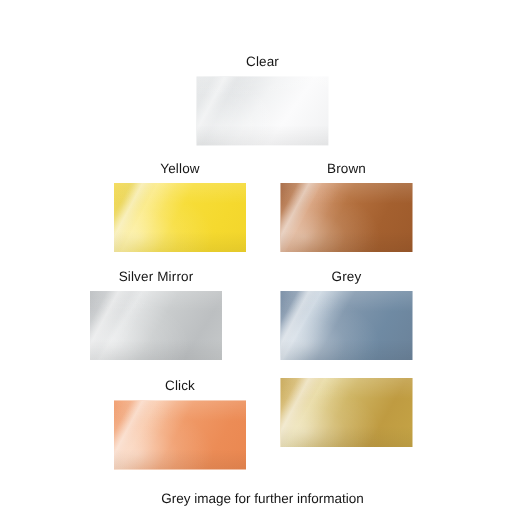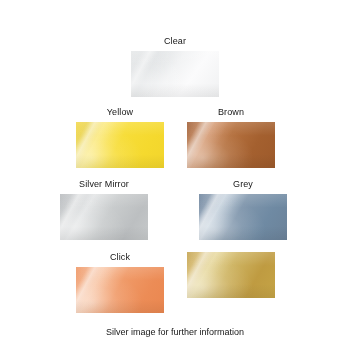--- a/index.html
+++ b/index.html
@@ -133,21 +133,21 @@
 
   <div class="swatch-cell" style="left:60px; top:179px;">
     <div class="swatch-label">Silver Mirror</div>
     <div class="swatch-chip chip-silver">
       <span class="sheen a"></span>
       <span class="sheen b"></span>
       <span class="sheen c"></span>
     </div>
   </div>
 
-  <div class="swatch-cell" style="left:199px; top:179px;">
+  <div class="swatch-cell" style="left:187px; top:179px;">
     <div class="swatch-label">Grey</div>
     <div class="swatch-chip chip-grey">
       <span class="sheen a"></span>
       <span class="sheen b"></span>
       <span class="sheen c"></span>
     </div>
   </div>
 
   <div class="swatch-cell" style="left:76px; top:252px;">
     <div class="swatch-label">Click</div>
@@ -159,15 +159,15 @@
   </div>
 
   <div class="swatch-cell" style="left:187px; top:252px;">
     <div class="swatch-chip chip-bronze">
       <span class="sheen a"></span>
       <span class="sheen b"></span>
       <span class="sheen c"></span>
     </div>
   </div>
 
-  <div id="footer-note">Silver image for further information</div>
+  <div id="footer-note">Grey image for further information</div>
 
 </div>
 
 </body></html>

